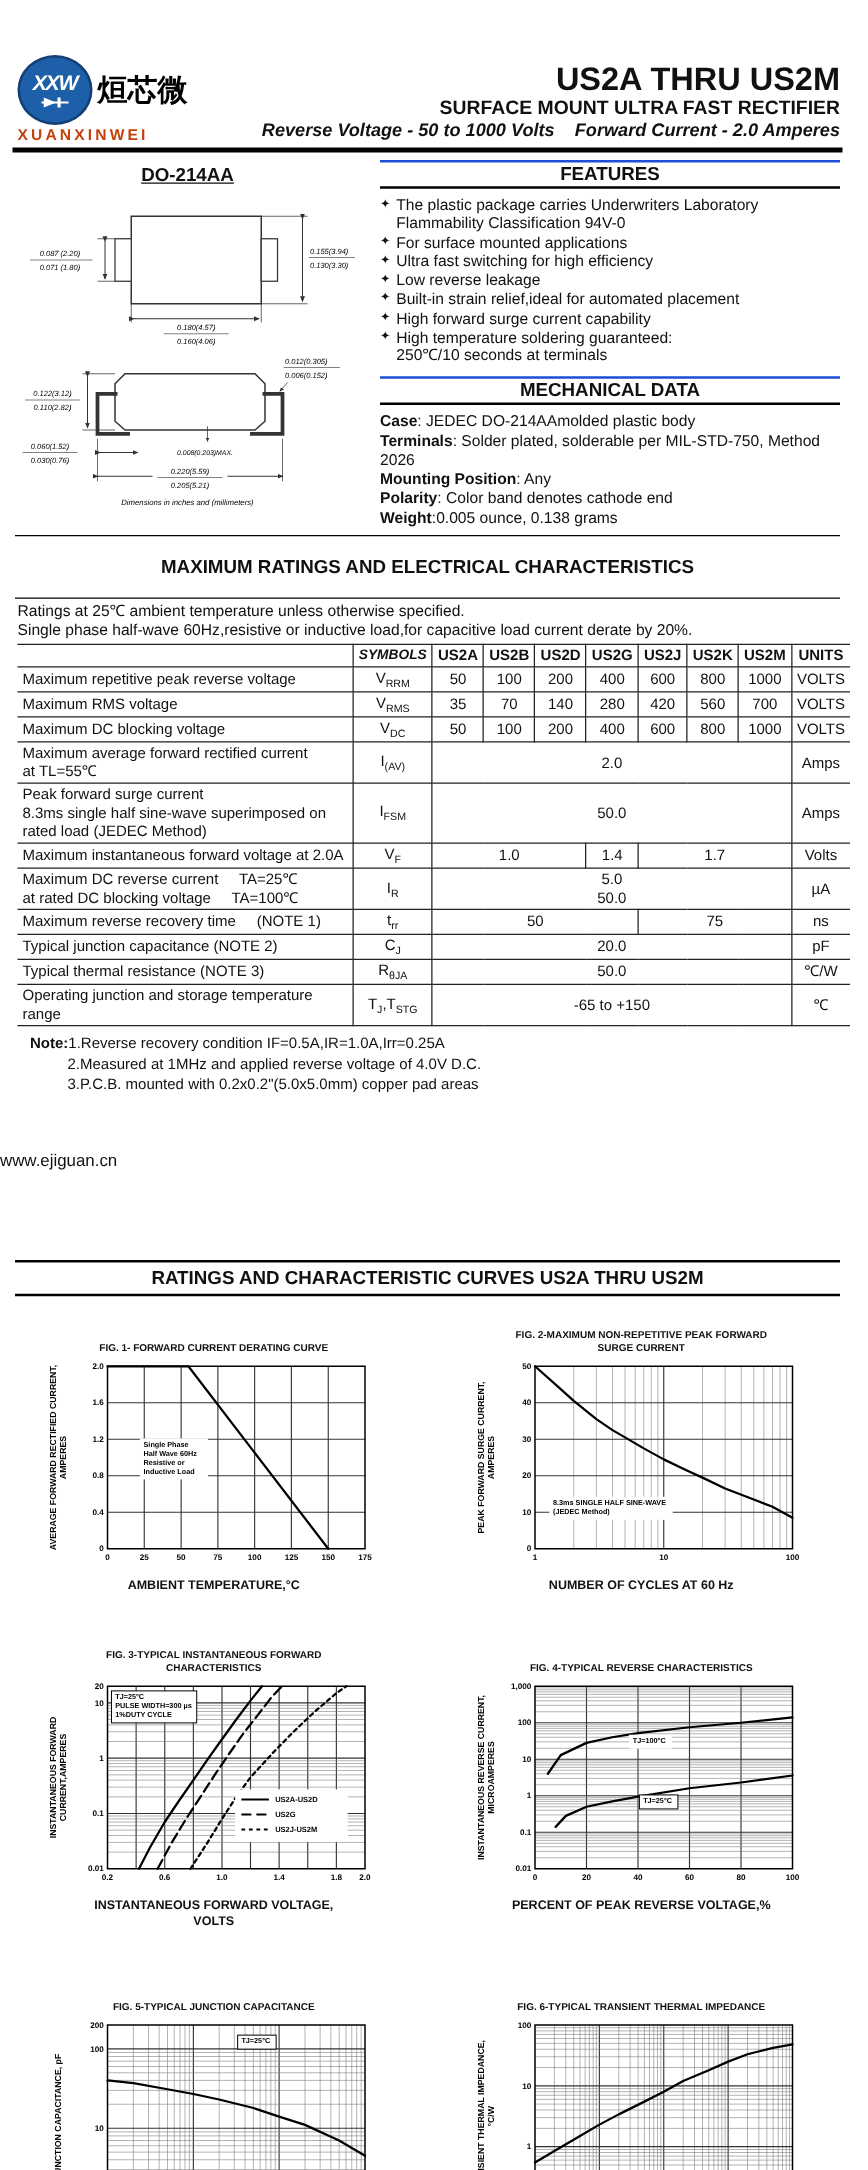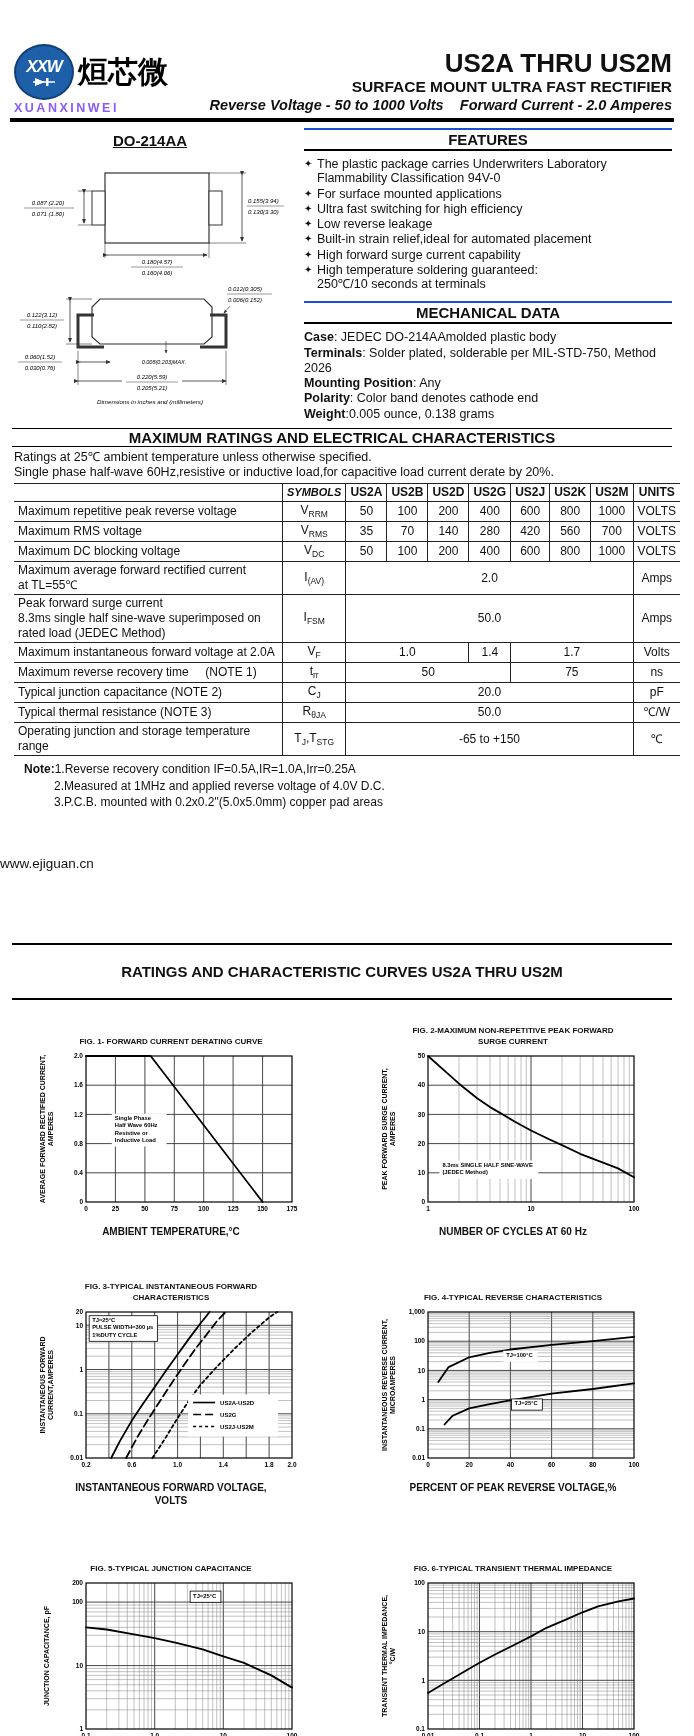--- a/index.html
+++ b/index.html
@@ -7,22 +7,22 @@
   .page{position:relative;width:684px;height:1736px;background:#fff;}
 
   
   .header{display:flex;justify-content:space-between;align-items:flex-end;padding:44px 12px 2px 14px;}
   .logo{display:flex;flex-direction:column;}
   .logo-top{display:flex;align-items:center;}
   .logo-circle{width:56px;height:52px;border-radius:50%;background:#1d5fa9;border:2px solid #123f74;
     display:flex;flex-direction:column;align-items:center;justify-content:center;position:relative;}
   .logo-xxw{color:#fff;font-weight:bold;font-style:italic;font-size:17px;letter-spacing:-1px;line-height:1;}
   .logo-diode{margin-top:2px;}
-  .logo-cn{font-size:30px;font-weight:bold;color:#000;margin-left:4px;line-height:1;font-family:"DejaVu Sans",sans-serif;}
-  .logo-en{font-size:12.5px;font-weight:bold;letter-spacing:2.5px;color:#8b5cf6;margin-top:1px;white-space:nowrap;}
+  .logo-cn{font-size:24px;font-weight:bold;color:#000;margin-left:4px;line-height:1;font-family:"DejaVu Sans",sans-serif;}
+  .logo-en{font-size:12.5px;font-weight:bold;letter-spacing:2.5px;color:#c2410c;margin-top:1px;white-space:nowrap;}
   .titles{text-align:right;flex:1;}
   .h-title{font-size:26px;font-weight:bold;line-height:1.05;}
   .h-sub{font-size:15.5px;font-weight:bold;line-height:1.2;}
   .h-tag{font-size:14.5px;font-style:italic;font-weight:bold;line-height:1.3;white-space:pre;}
   .header-rule{height:4px;background:#000;margin:1px 10px 0 10px;}
 
   
   .main{display:flex;padding:4px 12px 0 12px;justify-content:space-between;}
   .col-left{width:276px;flex:none;}
   .col-right{flex:1;padding-left:16px;}
@@ -31,38 +31,38 @@
   .rule-head{border-top:2px solid #1d4ed8;border-bottom:2px solid #000;text-align:center;
     font-weight:bold;font-size:15px;padding:1px 0;margin:2px 0 6px 0;}
   .feat-list{list-style:none;margin:2px 0 10px 0;padding:0;font-size:12.5px;line-height:1.14;}
   .feat-list li{display:flex;margin-bottom:1px;white-space:pre-line;}
   .bullet{flex:none;width:13px;font-size:10px;line-height:1.4;}
   .mech{font-size:12.5px;line-height:1.22;}
   .mech b{font-weight:bold;}
 
   
   .section-bar{border-top:1.5px solid #000;border-bottom:1.5px solid #000;text-align:center;
-    font-weight:bold;font-size:15px;padding:0 0;margin:6px 12px 0 12px;}
+    font-weight:bold;font-size:15px;padding:16px 0;margin:6px 12px 0 12px;}
   .intro{font-size:12.5px;margin:3px 14px 2px 14px;line-height:1.22;}
   table.ratings{border-collapse:collapse;margin:3px 14px 0 14px;width:666px;font-size:12px;}
   table.ratings td{border:1px solid #222;padding:1px 4px;text-align:center;vertical-align:middle;line-height:1.25;}
   table.ratings td.c-desc{text-align:left;border-left:none;width:280px;}
   table.ratings td.last{border-right:none;}
   table.ratings td.hdr{font-weight:bold;}
   table.ratings td.sym-h{font-style:italic;font-weight:bold;font-size:11px;}
   table.ratings td.c-desc div{white-space:pre-wrap;}
   table.ratings sub{font-size:8.5px;}
   table.ratings td.c-val{white-space:pre-line;}
   .notes{font-size:12px;margin:5px 0 0 24px;line-height:1.35;}
   .notes .n2{margin-left:30px;}
   .footer-mid{text-align:left;font-size:13.5px;margin-top:46px;}
 
   
   .curves-bar{border-top:2px solid #000;border-bottom:2px solid #000;text-align:center;
-    font-weight:bold;font-size:15px;padding:18px 0;margin:72px 12px 0 12px;}
+    font-weight:bold;font-size:15px;padding:4px 0;margin:72px 12px 0 12px;}
   .charts{display:grid;grid-template-columns:1fr 1fr;margin-top:26px;justify-items:center;}
   .fig{display:flex;flex-direction:column;align-items:center;}
   .fig-title{font-size:8px;font-weight:bold;text-align:center;white-space:pre-line;line-height:1.3;
     min-height:21px;display:flex;align-items:flex-end;justify-content:center;margin-bottom:1px;}
   .fig-xlabel{font-size:10px;font-weight:bold;text-align:center;white-space:pre-line;margin-top:3px;line-height:1.3;}
   .charts .fig:nth-child(3),.charts .fig:nth-child(4){margin-top:44px;}
   .charts .fig:nth-child(5),.charts .fig:nth-child(6){margin-top:46px;}
 </style>
 </head>
 <body>
@@ -260,20 +260,30 @@
         </tr>
         <tr>
           <td class="c-desc">
             <div>Maximum instantaneous forward voltage at 2.0A</div>
           </td>
           <td>V<sub>F</sub></td>
           <td class="c-val" colspan="3">1.0</td>
           <td class="c-val" colspan="1">1.4</td>
           <td class="c-val" colspan="3">1.7</td>
           <td class="last">Volts</td>
+        </tr>
+        <tr>
+          <td class="c-desc">
+            <div>Maximum DC reverse current     TA=25℃</div>
+            <div>at rated DC blocking voltage     TA=100℃</div>
+          </td>
+          <td>I<sub>R</sub></td>
+          <td class="c-val" colspan="7">5.0
+50.0</td>
+          <td class="last">µA</td>
         </tr>
         <tr>
           <td class="c-desc">
             <div>Maximum reverse recovery time     (NOTE 1)</div>
           </td>
           <td>t<sub>rr</sub></td>
           <td class="c-val" colspan="4">50</td>
           <td class="c-val" colspan="3">75</td>
           <td class="last">ns</td>
         </tr>

